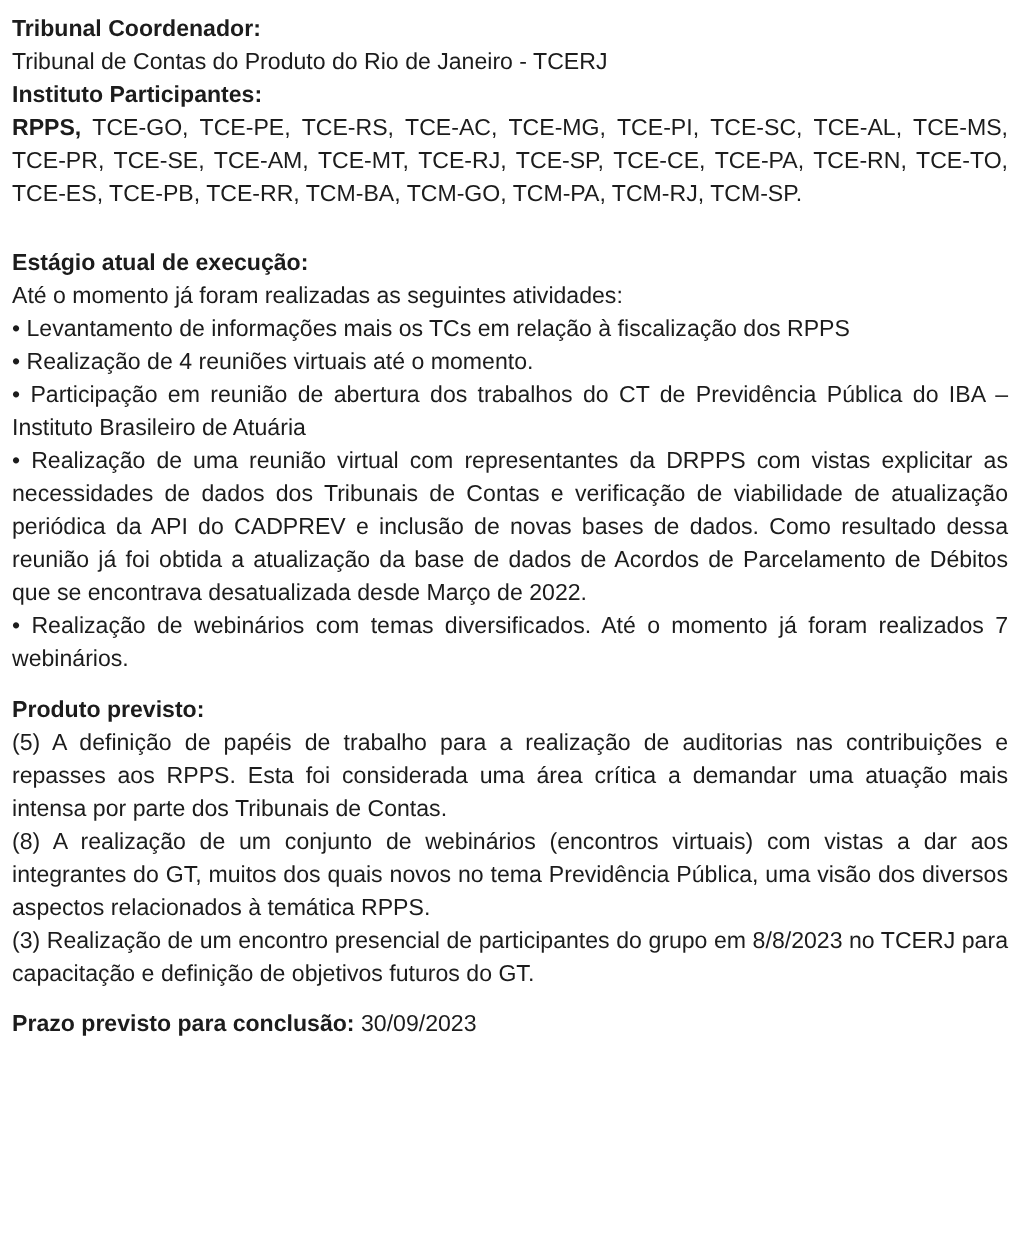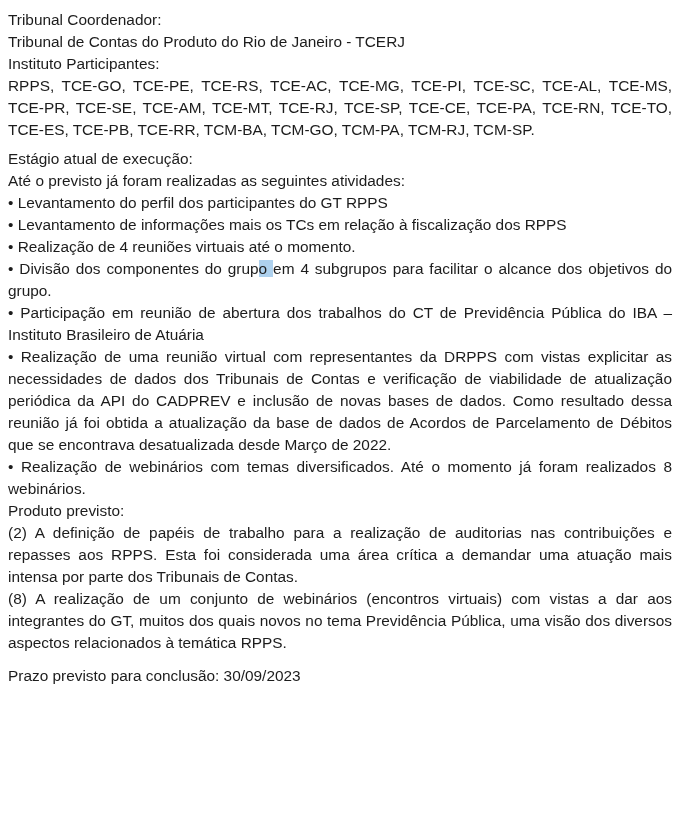--- a/index.html
+++ b/index.html
@@ -9,50 +9,49 @@
     box-sizing: border-box;
     background: #ffffff;
     font-family: "Liberation Sans", sans-serif;
     font-size: 15.4px;
     line-height: 22px;
     color: #1c1c1c;
     padding: 9px 9px 0 8px;
     overflow: hidden;
   }
   p { margin: 0; text-align: justify; }
-  .bold, b { font-weight: 400; }
+  .bold, b { font-weight: 700; }
   .hl {
     background: #aed1ee;
   }
-  .gap-sm { margin-top: 7px; }
-  .gap-md { }
+  .gap-sm { margin-top: 24px; }
+  .gap-md { margin-top: 12px; }
   .gap-lg { margin-top: 11px; }
 </style>
 </head>
 <body>
 
 <main>
 
   <p class="bold">Tribunal Coordenador:</p>
   <p>Tribunal de Contas do Produto do Rio de Janeiro - TCERJ</p>
 
   <p class="bold">Instituto Participantes:</p>
   <p><b>RPPS,</b><span> TCE-GO, TCE-PE, TCE-RS, TCE-AC, TCE-MG, TCE-PI, TCE-SC, TCE-AL, TCE-MS, TCE-PR, TCE-SE, TCE-AM, TCE-MT, TCE-RJ, TCE-SP, TCE-CE, TCE-PA, TCE-RN, TCE-TO, TCE-ES, TCE-PB, TCE-RR, TCM-BA, TCM-GO, TCM-PA, TCM-RJ, TCM-SP.</span></p>
 
   <p class="bold gap-sm">Estágio atual de execução:</p>
-  <p>Até o previsto já foram realizadas as seguintes atividades:</p>
+  <p>Até o momento já foram realizadas as seguintes atividades:</p>
 
-  <p>• Levantamento do perfil dos participantes do GT RPPS</p>
   <p>• Levantamento de informações mais os TCs em relação à fiscalização dos RPPS</p>
   <p>• Realização de 4 reuniões virtuais até o momento.</p>
-  <p><span>• Divisão dos componentes do grup</span><span class="hl">o </span><span>em 4 subgrupos para facilitar o alcance dos objetivos do grupo.</span></p>
   <p>• Participação em reunião de abertura dos trabalhos do CT de Previdência Pública do IBA – Instituto Brasileiro de Atuária</p>
   <p>• Realização de uma reunião virtual com representantes da DRPPS com vistas explicitar as necessidades de dados dos Tribunais de Contas e verificação de viabilidade de atualização periódica da API do CADPREV e inclusão de novas bases de dados. Como resultado dessa reunião já foi obtida a atualização da base de dados de Acordos de Parcelamento de Débitos que se encontrava desatualizada desde Março de 2022.</p>
-  <p>• Realização de webinários com temas diversificados. Até o momento já foram realizados 8 webinários.</p>
+  <p>• Realização de webinários com temas diversificados. Até o momento já foram realizados 7 webinários.</p>
 
   <p class="bold gap-md">Produto previsto:</p>
 
-  <p>(2) A definição de papéis de trabalho para a realização de auditorias nas contribuições e repasses aos RPPS. Esta foi considerada uma área crítica a demandar uma atuação mais intensa por parte dos Tribunais de Contas.</p>
+  <p>(5) A definição de papéis de trabalho para a realização de auditorias nas contribuições e repasses aos RPPS. Esta foi considerada uma área crítica a demandar uma atuação mais intensa por parte dos Tribunais de Contas.</p>
   <p>(8) A realização de um conjunto de webinários (encontros virtuais) com vistas a dar aos integrantes do GT, muitos dos quais novos no tema Previdência Pública, uma visão dos diversos aspectos relacionados à temática RPPS.</p>
+  <p>(3) Realização de um encontro presencial de participantes do grupo em 8/8/2023 no TCERJ para capacitação e definição de objetivos futuros do GT.</p>
 
   <p class="gap-lg"><b>Prazo previsto para conclusão:</b> <span>30/09/2023</span></p>
 
 </main>
 
 </body></html>

